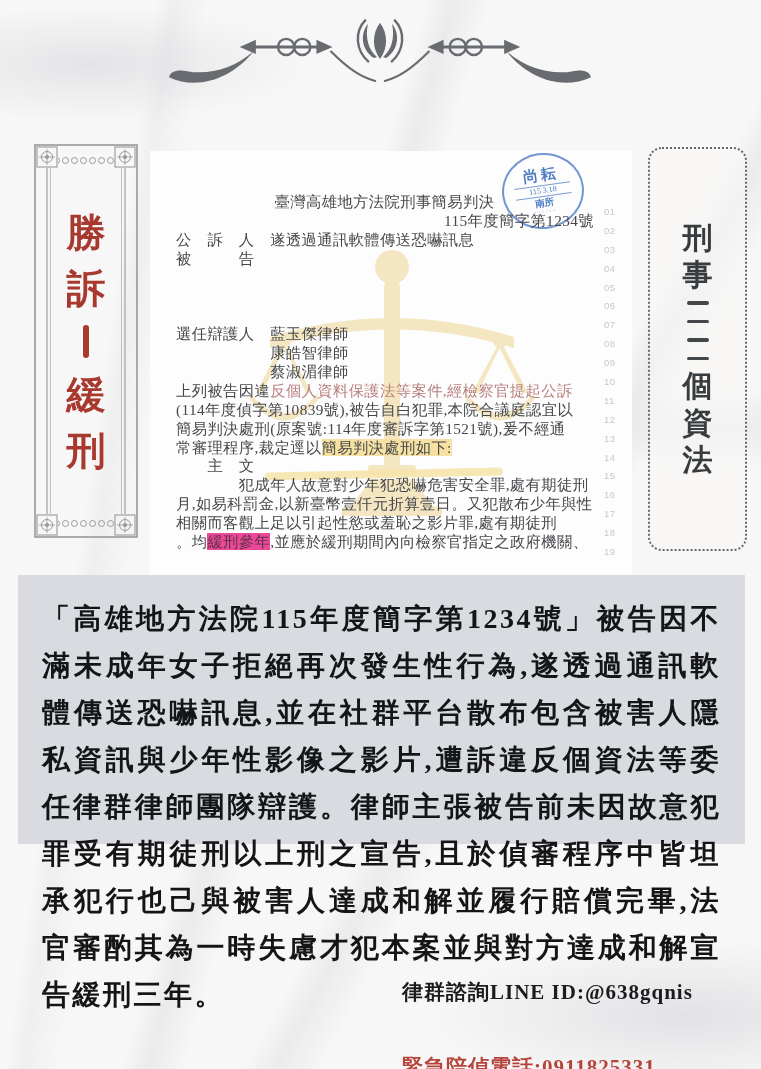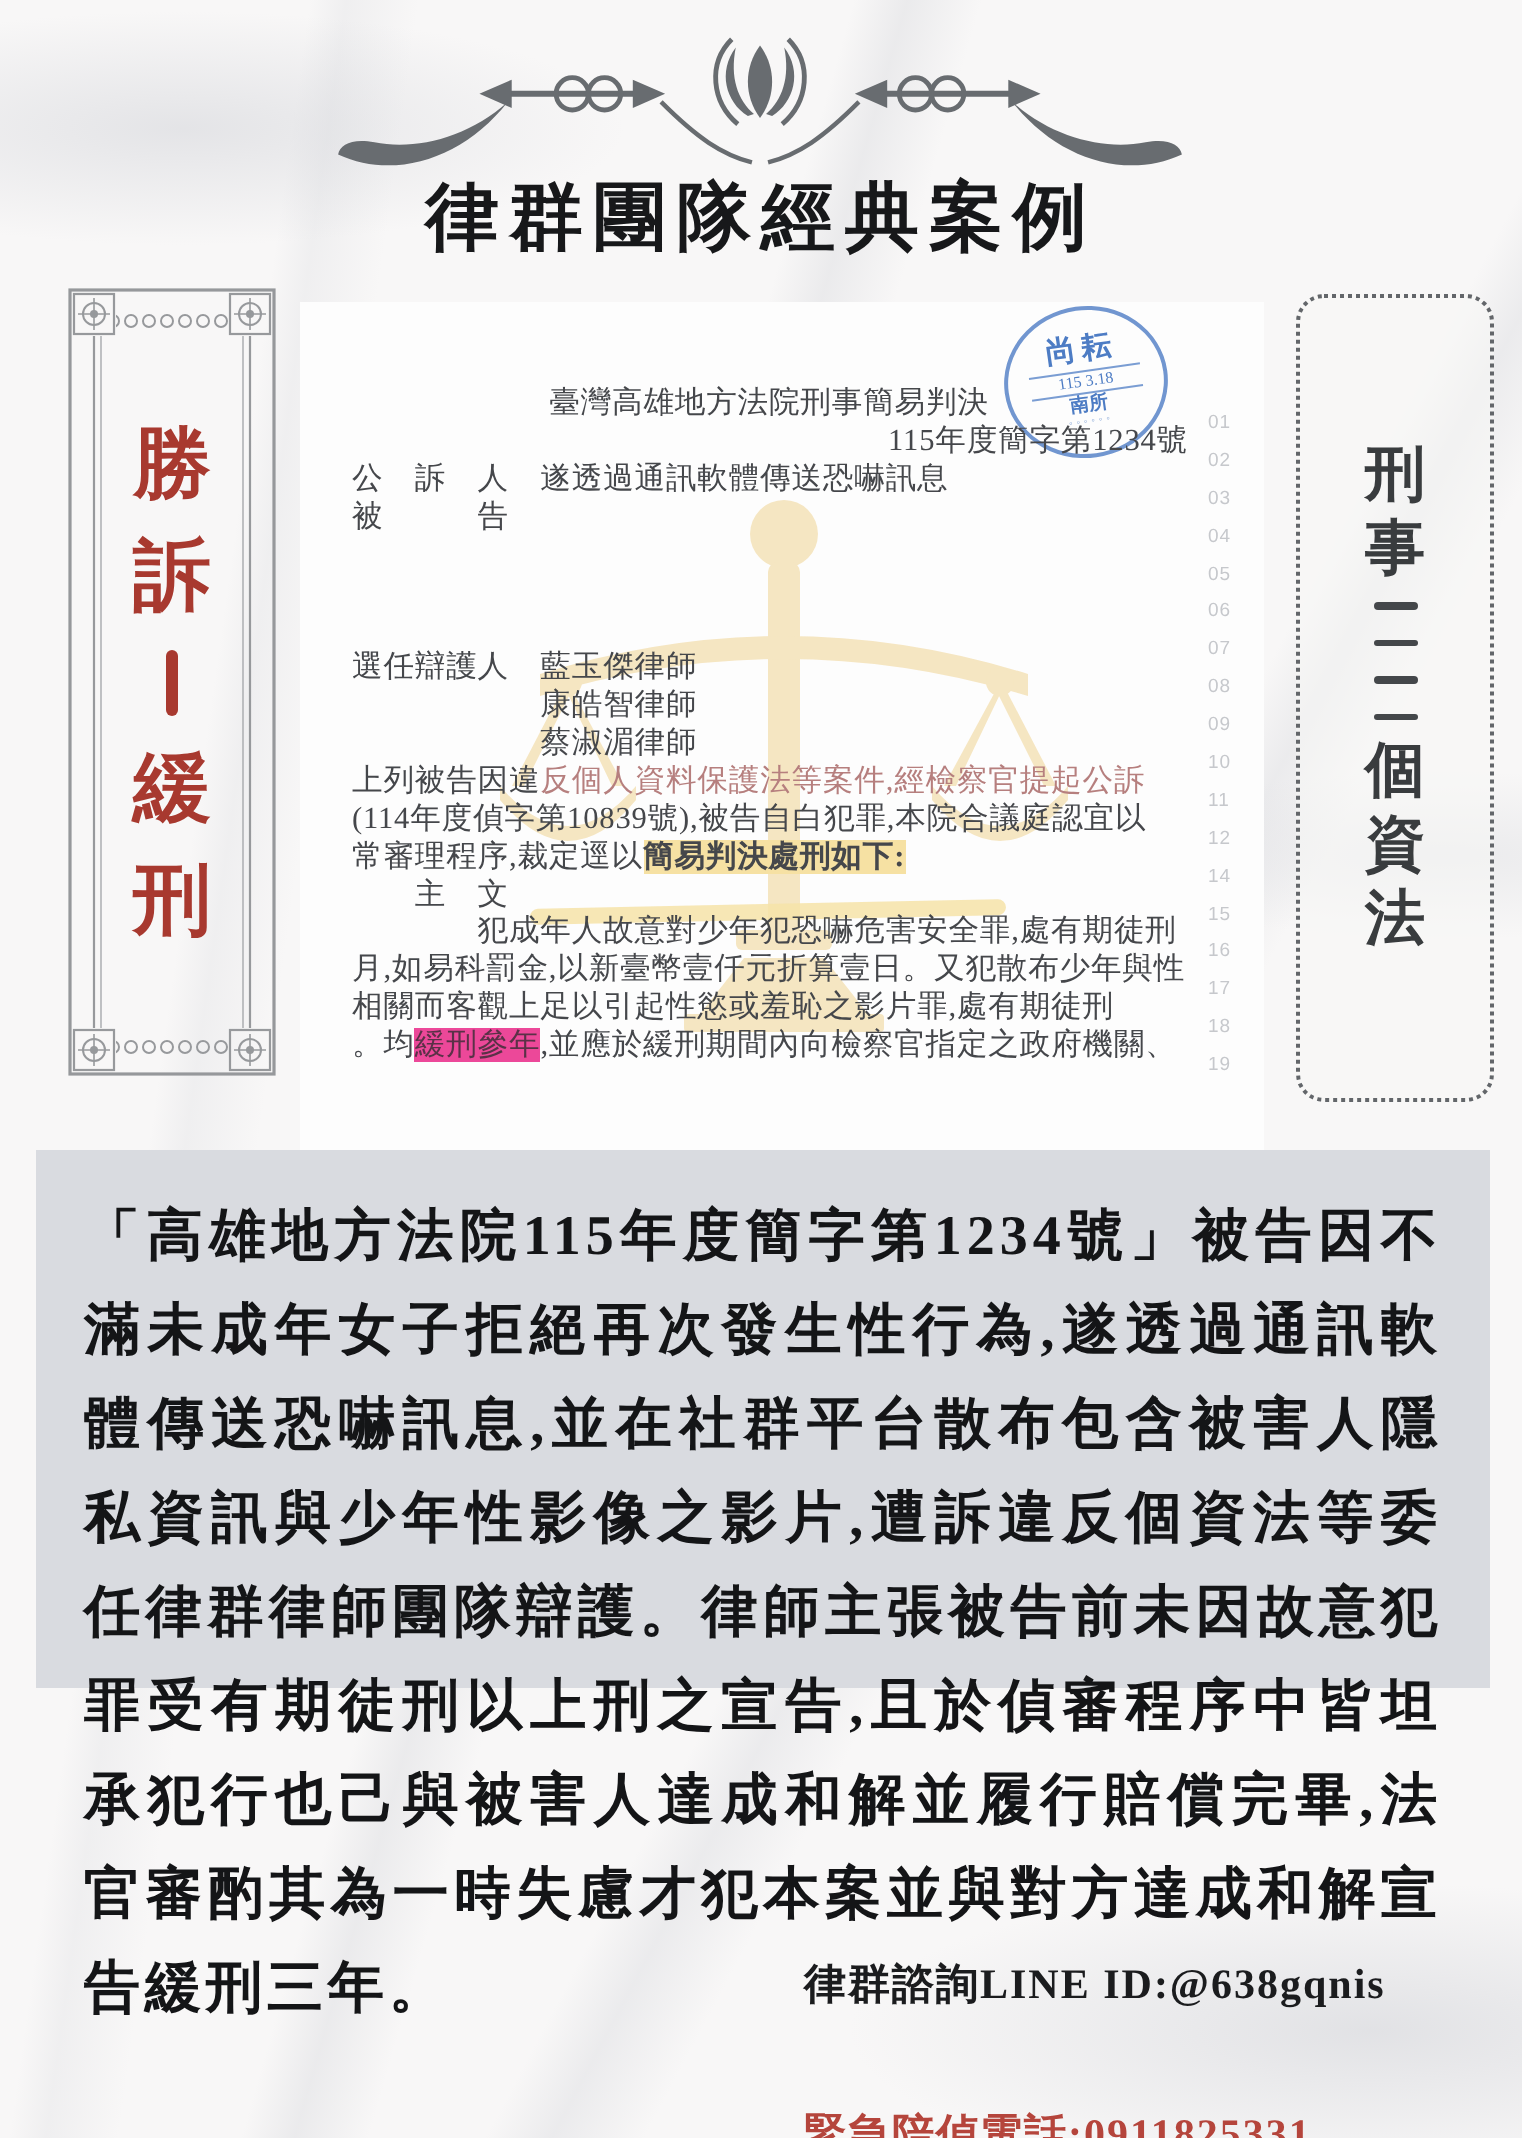--- a/index.html
+++ b/index.html
@@ -39,21 +39,21 @@
   .stamp .arc{font-size:5px;letter-spacing:2px;opacity:.75;line-height:1;}
   .doc-lines{position:absolute;left:15px;top:42px;right:0;}
   .doc-row{position:relative;display:flex;height:18.9px;line-height:18.9px;font-size:15.3px;
     letter-spacing:.4px;}
   .doc-text{flex:1;padding-left:11px;white-space:pre;overflow:hidden;}
   .doc-row.center .doc-text{text-align:center;padding-left:0;}
   .doc-row.right .doc-text{text-align:right;padding-right:10px;}
   .doc-num{width:28px;font-family:"Liberation Sans",sans-serif;font-size:9.5px;color:#c6c8cc;
     align-self:center;letter-spacing:.5px;margin-top:20px;}
   .seg-red{color:#b67f7e;}
-  .mark-y{background:#f6e1a3;font-weight:bold;}
+  .mark-y{background:#f6e1a3;}
   .mark-p{background:#ec4899;color:#5a3147;}
   .swash{position:absolute;left:100px;top:13px;width:238px;height:8px;background:#f6e3a8;
     border-radius:6px;transform:rotate(-1.2deg);opacity:.85;}
   
   .rbanner{position:absolute;left:648px;top:147px;width:95px;height:400px;
     border:2px dotted #63666a;border-radius:14px;background:rgba(247,247,245,.55);
     display:flex;flex-direction:column;align-items:center;justify-content:center;gap:7px;}
   .rbanner .bchar{font-size:30px;font-weight:700;color:#393c3e;}
   .hdash{width:22px;height:3.5px;background:#44474a;border-radius:2px;margin:4px 0;}
   
@@ -86,21 +86,20 @@
       <g transform="translate(215,0)">
         <path d="M0,6 C-8,17 -8,31 0,42 C8,31 8,17 0,6 Z" stroke="none"></path>
         <path d="M-6,41 C-17,34 -21,19 -12,7 C-15,22 -11,33 -3,40 Z" stroke="none"></path>
         <path d="M6,41 C17,34 21,19 12,7 C15,22 11,33 3,40 Z" stroke="none"></path>
         <path d="M-11,45 C-24,34 -26,15 -14,3" fill="none" stroke-width="2.4"></path>
         <path d="M11,45 C24,34 26,15 14,3" fill="none" stroke-width="2.4"></path>
       </g>
     </g>
   </svg>
 
-  <div class="page-title">律群團隊經典案例</div>
 
   <div class="lbanner">
     <svg width="104" height="394" viewBox="0 0 104 394">
       <defs>
         <pattern id="chain" width="9" height="11" patternUnits="userSpaceOnUse">
           <circle cx="4.5" cy="5.5" r="3" fill="none" stroke="#97999c" stroke-width="1"></circle>
         </pattern>
         <g id="fcorner">
           <rect x="0" y="0" width="20" height="20" fill="none" stroke="#97999c" stroke-width="1.1"></rect>
           <circle cx="10" cy="10" r="5.5" fill="none" stroke="#97999c" stroke-width="1"></circle>
@@ -200,20 +199,24 @@
         </div>
         <div class="doc-row">
           <span class="doc-text"><span>上列被告因違</span><span class="seg-red">反個人資料保護法等案件,經檢察官提起公訴</span></span>
           <span class="doc-num">11</span>
         </div>
         <div class="doc-row">
           <span class="doc-text"><span>(114年度偵字第10839號),被告自白犯罪,本院合議庭認宜以</span></span>
           <span class="doc-num">12</span>
         </div>
         <div class="doc-row">
+          <span class="doc-text"><span>簡易判決處刑(原案號:114年度審訴字第1521號),爰不經通</span></span>
+          <span class="doc-num">13</span>
+        </div>
+        <div class="doc-row">
           <span class="doc-text"><span>常審理程序,裁定逕以</span><span class="mark-y">簡易判決處刑如下:</span></span>
           <span class="doc-num">14</span>
         </div>
         <div class="doc-row">
           <span class="doc-text"><span>　　主　文</span></span>
           <i class="swash"></i>
           <span class="doc-num">15</span>
         </div>
         <div class="doc-row">
           <span class="doc-text"><span>　　　　犯成年人故意對少年犯恐嚇危害安全罪,處有期徒刑</span></span>

